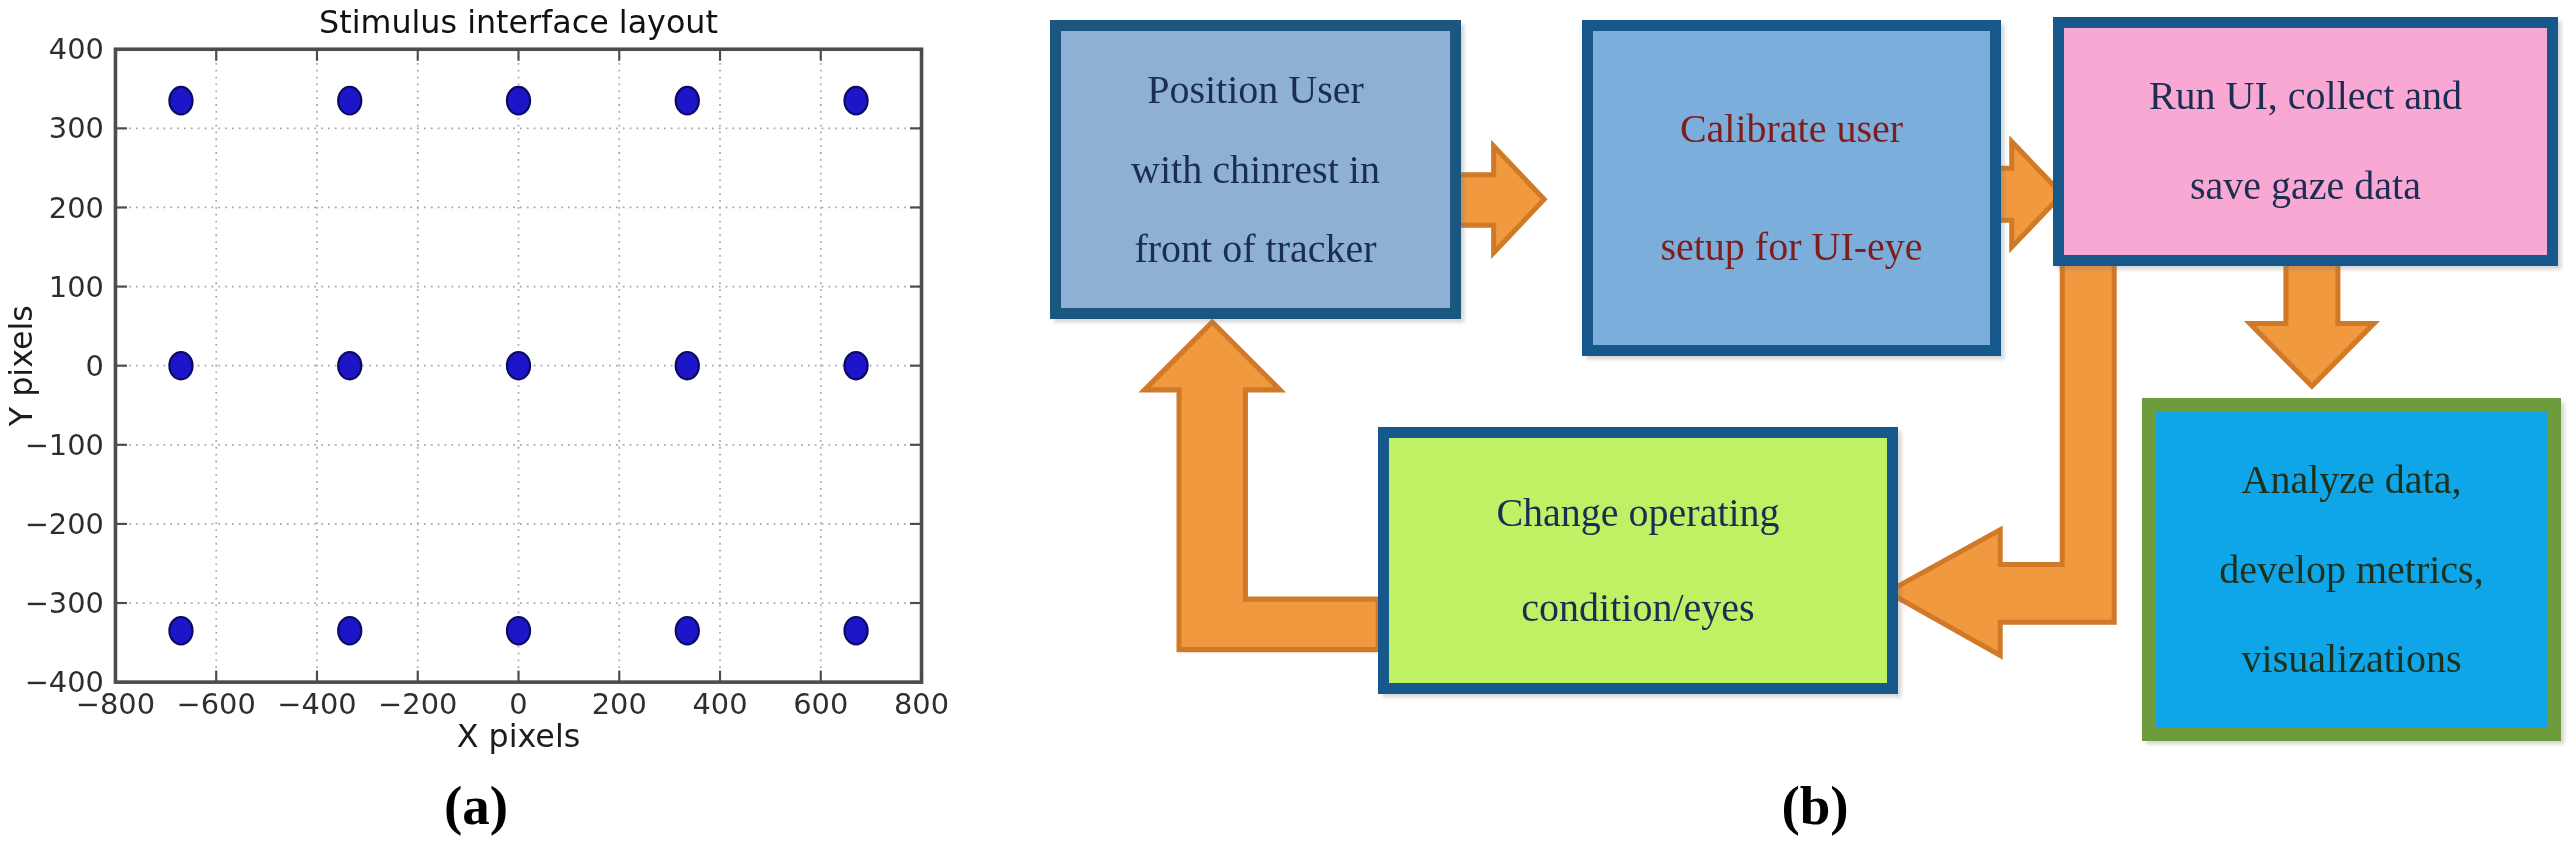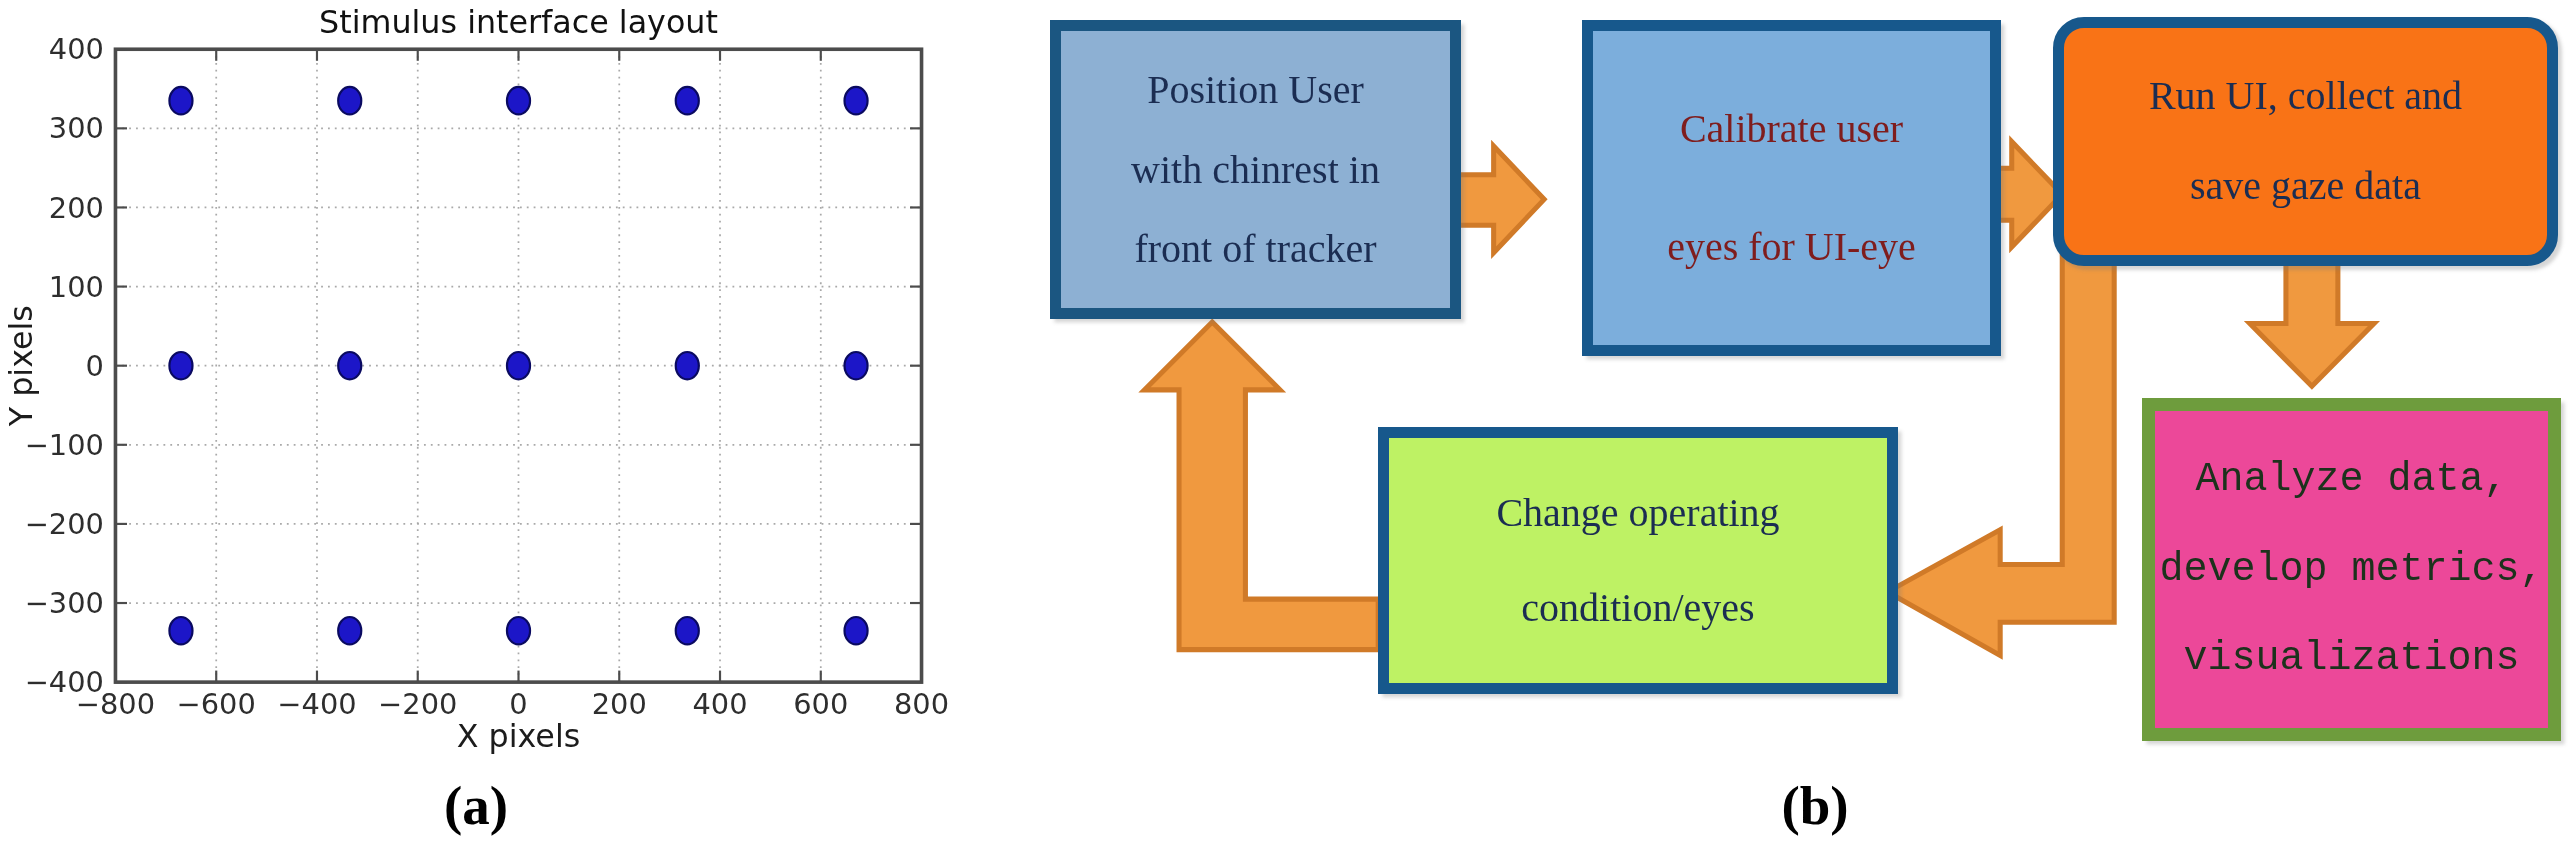--- a/index.html
+++ b/index.html
@@ -151,29 +151,29 @@
     </svg>
 
   <div class="fbox" style="left: 1050px; top: 20px; width: 411px; height: 299px; background: rgb(141, 176, 211); border-color: rgb(27, 86, 129); color: rgb(27, 45, 82);">
     <div class="bline">Position User</div>
     <div class="bline">with chinrest in</div>
     <div class="bline">front of tracker</div>
   </div>
 
   <div class="fbox" style="left: 1582px; top: 20px; width: 419px; height: 336px; background: rgb(124, 174, 220); border-color: rgb(23, 88, 140); color: #7f1d1d;">
     <div class="bline">Calibrate user</div>
-    <div class="bline">eyes for UI-eye</div>
+    <div class="bline">setup for UI-eye</div>
   </div>
 
-  <div class="fbox" style="left: 2053px; top: 16.6px; width: 505px; height: 249px; background: #f97316; border-color: rgb(23, 88, 140); color: rgb(27, 45, 82); border-radius: 31px;">
+  <div class="fbox" style="left: 2053px; top: 16.6px; width: 505px; height: 249px; background: #f9a8d4; border-color: rgb(23, 88, 140); color: rgb(27, 45, 82);">
     <div class="bline">Run UI, collect and</div>
     <div class="bline">save gaze data</div>
   </div>
 
-  <div class="fbox green" style="left: 2142px; top: 398px; width: 419px; height: 343px; background: #ec4899; border-color: rgb(110, 156, 61); color: rgb(28, 50, 28); font-family: Liberation Mono, monospace;">
+  <div class="fbox green" style="left: 2142px; top: 398px; width: 419px; height: 343px; background: #0ea5e9; border-color: rgb(110, 156, 61); color: rgb(28, 50, 28);">
     <div class="bline">Analyze data,</div>
     <div class="bline">develop metrics,</div>
     <div class="bline">visualizations</div>
   </div>
 
   <div class="fbox" style="left: 1378px; top: 427px; width: 520px; height: 267px; background: #bef264; border-color: rgb(23, 88, 140); color: rgb(27, 45, 82);">
     <div class="bline">Change operating</div>
     <div class="bline">condition/eyes</div>
   </div>
 

